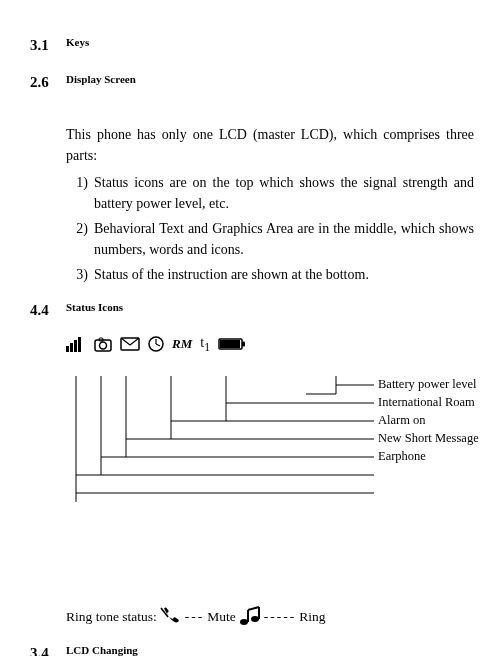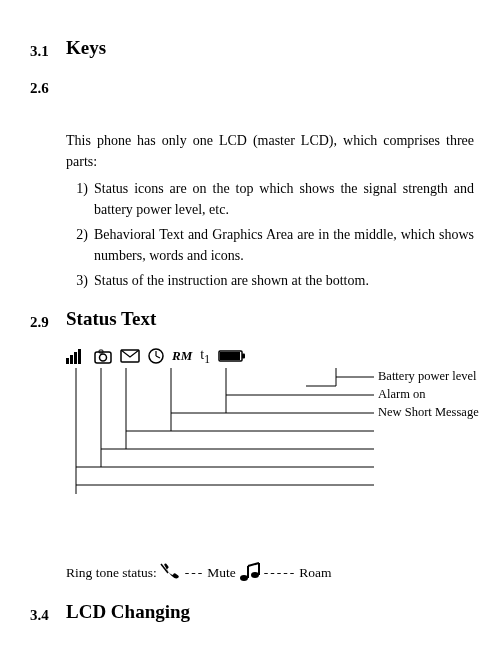--- a/index.html
+++ b/index.html
@@ -9,31 +9,31 @@
       font-family: "Times New Roman", Times, serif;
       font-size: 14px;
       background: #fff;
       color: #000;
       padding: 20px 30px 20px 30px;
       line-height: 1.5;
     }
 
     .section-header {
       display: flex;
-      align-items: flex-end;
+      align-items: flex-start;
       margin-bottom: 6px;
       margin-top: 14px;
     }
     .section-number {
       font-size: 15px;
       font-weight: bold;
       min-width: 36px;
     }
     .section-title {
-      font-size: 19px;
+      font-size: 11px;
       font-weight: bold;
     }
 
     .body-text {
       margin-left: 36px;
       margin-bottom: 6px;
       text-align: justify;
       margin-top: 31px;
     }
 
@@ -102,40 +102,41 @@
 </head>
 <body>
 
 <div class="section-header">
   <span class="section-number">3.1</span>
   <span class="section-title">Keys</span>
 </div>
 
 <div class="section-header">
   <span class="section-number">2.6</span>
+  <span class="section-title">Display Screen</span>
 </div>
 
 <div class="body-text">This phone has only one LCD (master LCD), which comprises three parts:</div>
 
 <div class="list-item">
   <span class="list-num">1)</span>
   <span class="list-content">Status icons are on the top which shows the signal strength and battery power level, etc.</span>
 </div>
 <div class="list-item">
   <span class="list-num">2)</span>
   <span class="list-content">Behavioral Text and Graphics Area are in the middle, which shows numbers, words and icons.</span>
 </div>
 <div class="list-item">
   <span class="list-num">3)</span>
   <span class="list-content">Status of the instruction are shown at the bottom.</span>
 </div>
 
 <div class="section-header">
-  <span class="section-number">2.9</span>
-  <span class="section-title">Status Text</span>
+  <span class="section-number">4.4</span>
+  <span class="section-title">Status Icons</span>
 </div>
 
 <div class="icons-diagram">
 
   <div class="status-icon-bar">
 
     <svg class="icon-svg" width="20" height="16" viewBox="0 0 20 16">
       <rect x="0" y="10" width="3" height="6" fill="#000"></rect>
       <rect x="4" y="7" width="3" height="9" fill="#000"></rect>
       <rect x="8" y="4" width="3" height="12" fill="#000"></rect>
@@ -163,21 +164,21 @@
 
     <span style="font-size:14px;font-family:Liberation Serif, serif;">t<sub>1</sub></span>
 
     <svg class="icon-svg" width="28" height="14" viewBox="0 0 28 14">
       <rect x="1" y="2" width="23" height="10" rx="1" fill="none" stroke="#000" stroke-width="1.5"></rect>
       <rect x="24" y="4.5" width="3" height="5" rx="1" fill="#000"></rect>
       <rect x="2" y="3" width="20" height="8" fill="#000"></rect>
     </svg>
   </div>
 
-  <div class="lines-and-labels" style="margin-top:0;">
+  <div class="lines-and-labels" style="margin-top:20px;">
     <svg width="310" height="130" style="position:absolute; left:0; top:0;">
 
       <line x1="270" y1="0" x2="270" y2="18" stroke="#000" stroke-width="1"></line>
       <line x1="270" y1="9" x2="308" y2="9" stroke="#000" stroke-width="1"></line>
 
       <line x1="160" y1="0" x2="160" y2="36" stroke="#000" stroke-width="1"></line>
       <line x1="160" y1="27" x2="308" y2="27" stroke="#000" stroke-width="1"></line>
 
       <line x1="240" y1="18" x2="270" y2="18" stroke="#000" stroke-width="1"></line>
 
@@ -203,24 +204,30 @@
 
       <line x1="10" y1="108" x2="10" y2="126" stroke="#000" stroke-width="1"></line>
       <line x1="10" y1="117" x2="308" y2="117" stroke="#000" stroke-width="1"></line>
     </svg>
 
     <div style="margin-left: 312px; display:flex; flex-direction:column;">
       <div class="label-row">
         <span>Battery power level</span>
       </div>
       <div class="label-row">
+        <span>International Roam</span>
+      </div>
+      <div class="label-row">
         <span>Alarm on</span>
       </div>
       <div class="label-row">
         <span>New Short Message</span>
+      </div>
+      <div class="label-row">
+        <span>Earphone</span>
       </div>
     </div>
 
     <div style="height:130px;"></div>
   </div>
 </div>
 
 <div class="ringtone-row">
   <span>Ring tone status:</span>
 
@@ -232,19 +239,19 @@
   <span>Mute</span>
 
   <svg width="22" height="22" viewBox="0 0 22 22">
     <ellipse cx="5" cy="16" rx="4" ry="3" fill="#000"></ellipse>
     <ellipse cx="16" cy="13" rx="4" ry="3" fill="#000"></ellipse>
     <line x1="9" y1="16" x2="9" y2="4" stroke="#000" stroke-width="2"></line>
     <line x1="20" y1="13" x2="20" y2="1" stroke="#000" stroke-width="2"></line>
     <line x1="9" y1="4" x2="20" y2="1" stroke="#000" stroke-width="2"></line>
   </svg>
   <span style="letter-spacing:2px;">-----</span>
-  <span>Roam</span>
+  <span>Ring</span>
 </div>
 
 <div class="section-header">
   <span class="section-number">3.4</span>
   <span class="section-title">LCD Changing</span>
 </div>
 
 </body></html>

